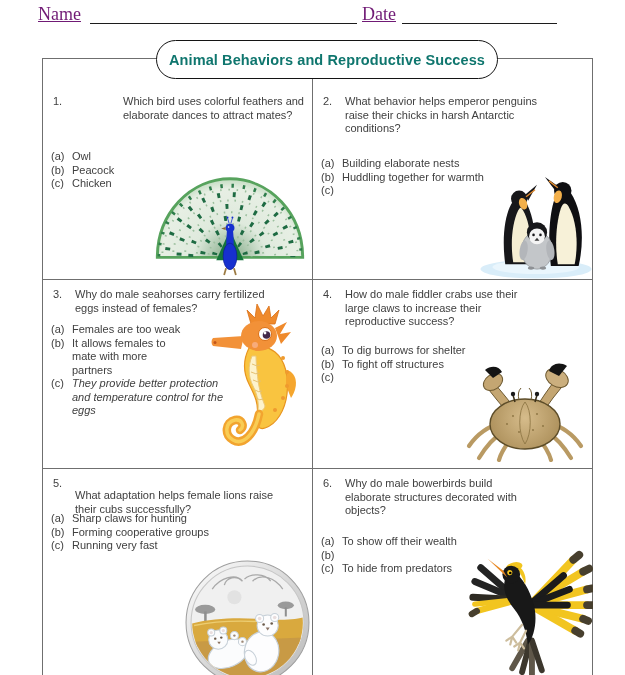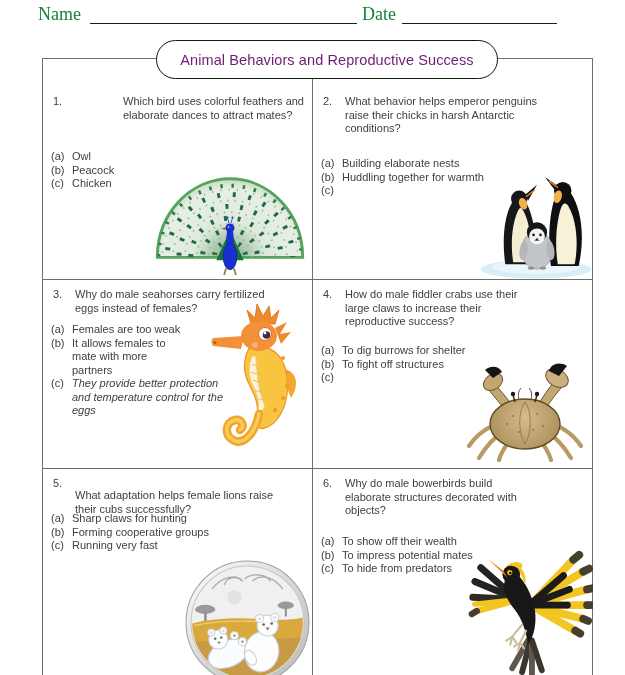--- a/index.html
+++ b/index.html
@@ -1,26 +1,26 @@
 <!DOCTYPE html>
 <html><head>
 <meta charset="utf-8">
 <style>
   html,body{margin:0;padding:0;background:#fff;}
   .page{position:relative;width:625px;height:675px;background:#fff;overflow:hidden;
         font-family:"Liberation Sans", sans-serif;}
   
   .hdr-label{position:absolute;top:4px;font-family:"Liberation Serif", serif;
-             font-size:18px;color:#15803d;}
+             font-size:18px;color:#701a75;text-decoration:underline;}
   .hdr-line{position:absolute;top:23px;border-top:1.4px solid #1c1c1c;height:0;}
   
   .title-pill{position:absolute;left:156px;top:40px;width:340px;height:37px;
               background:#fff;border:1.7px solid #141414;border-radius:20px;
               z-index:6;display:flex;align-items:center;justify-content:center;
-              font-size:14.5px;font-weight:normal;color:#701a75;letter-spacing:.1px;}
+              font-size:14.5px;font-weight:bold;color:#0f766e;letter-spacing:.1px;}
   
   .sheet{position:absolute;left:42px;top:58px;width:549px;height:640px;
          border:1.6px solid #6f6f6f;display:grid;z-index:1;
          grid-template-columns:270px 1fr;grid-template-rows:221px 189px 1fr;background:#fff;}
   .cell{position:relative;}
   .cell.br{border-right:1.5px solid #6f6f6f;}
   .cell.bb{border-bottom:1.5px solid #6f6f6f;}
   
   .q{position:absolute;left:10px;display:flex;z-index:3;color:#404040;
      font-size:11px;line-height:13.5px;}
@@ -335,21 +335,20 @@
         <span class="num">6.</span>
         <span class="body" style="width:192px;">Why do male bowerbirds build elaborate structures decorated with objects?</span>
       </div>
       <div class="opts" style="top:66px;">
         <div class="opt">
             <span class="ol">(a)</span>
             <span class="ot">To show off their wealth</span>
           </div>
         <div class="opt">
             <span class="ol">(b)</span>
-            <span class="ot">To impress potential mates</span>
           </div>
         <div class="opt">
             <span class="ol">(c)</span>
             <span class="ot">To hide from predators</span>
           </div>
       </div>
       <div class="illus" style="left:150px;top:80px;width:130px;height:128px;">
         <svg viewBox="0 0 132 128">
           <g stroke-linecap="round" fill="none">
             <path d="M50,46 L18,18" stroke="#232323" stroke-width="7"></path>

